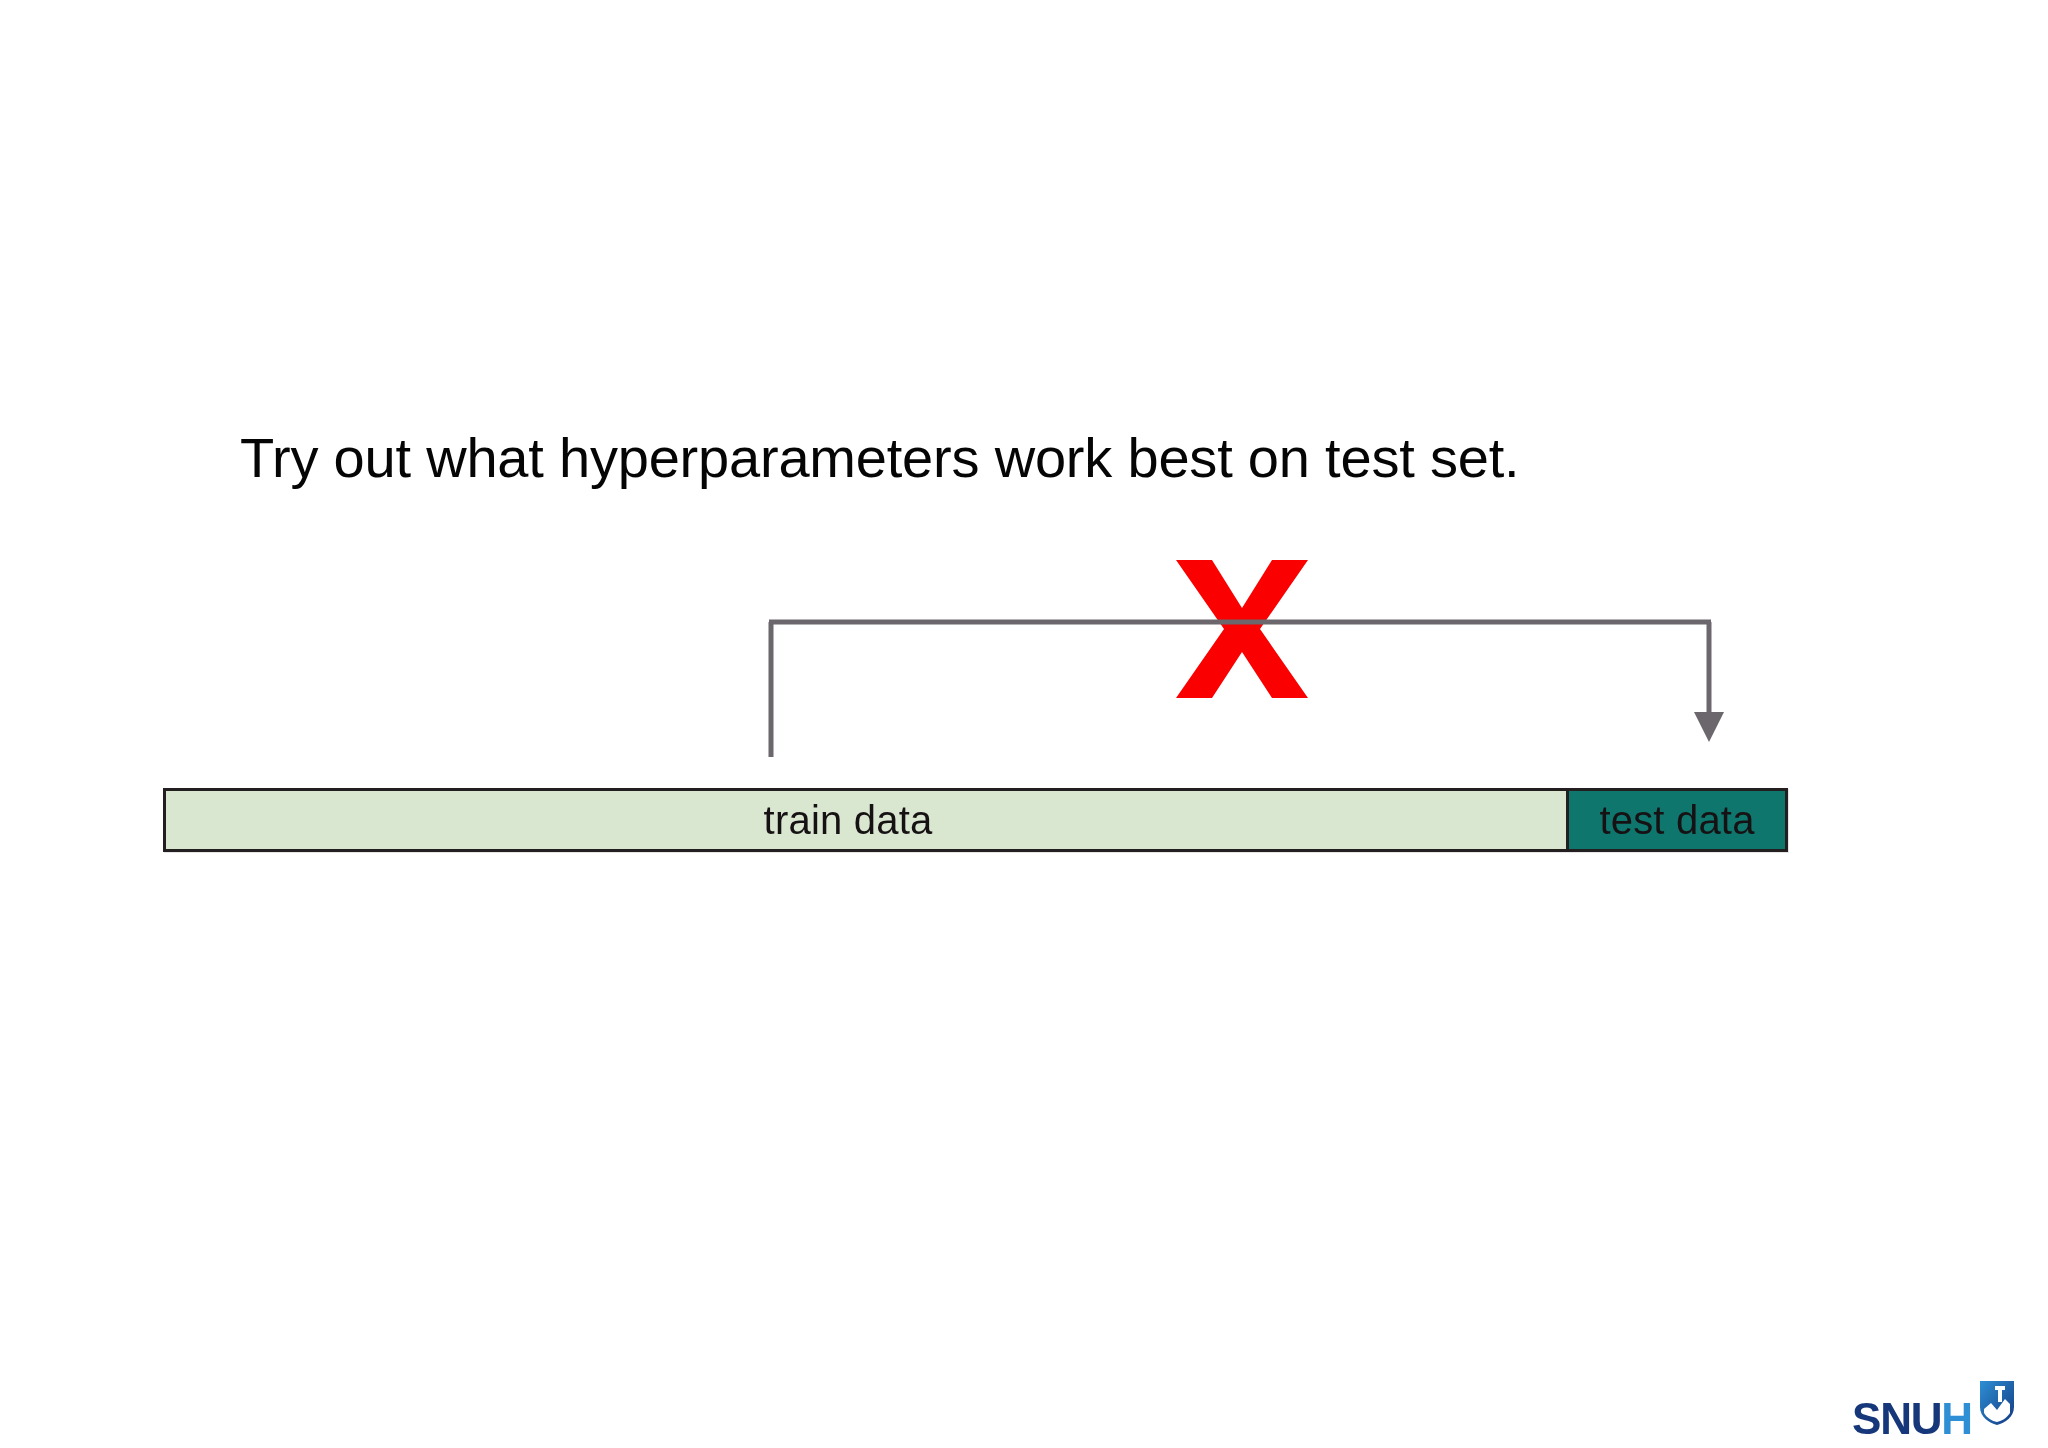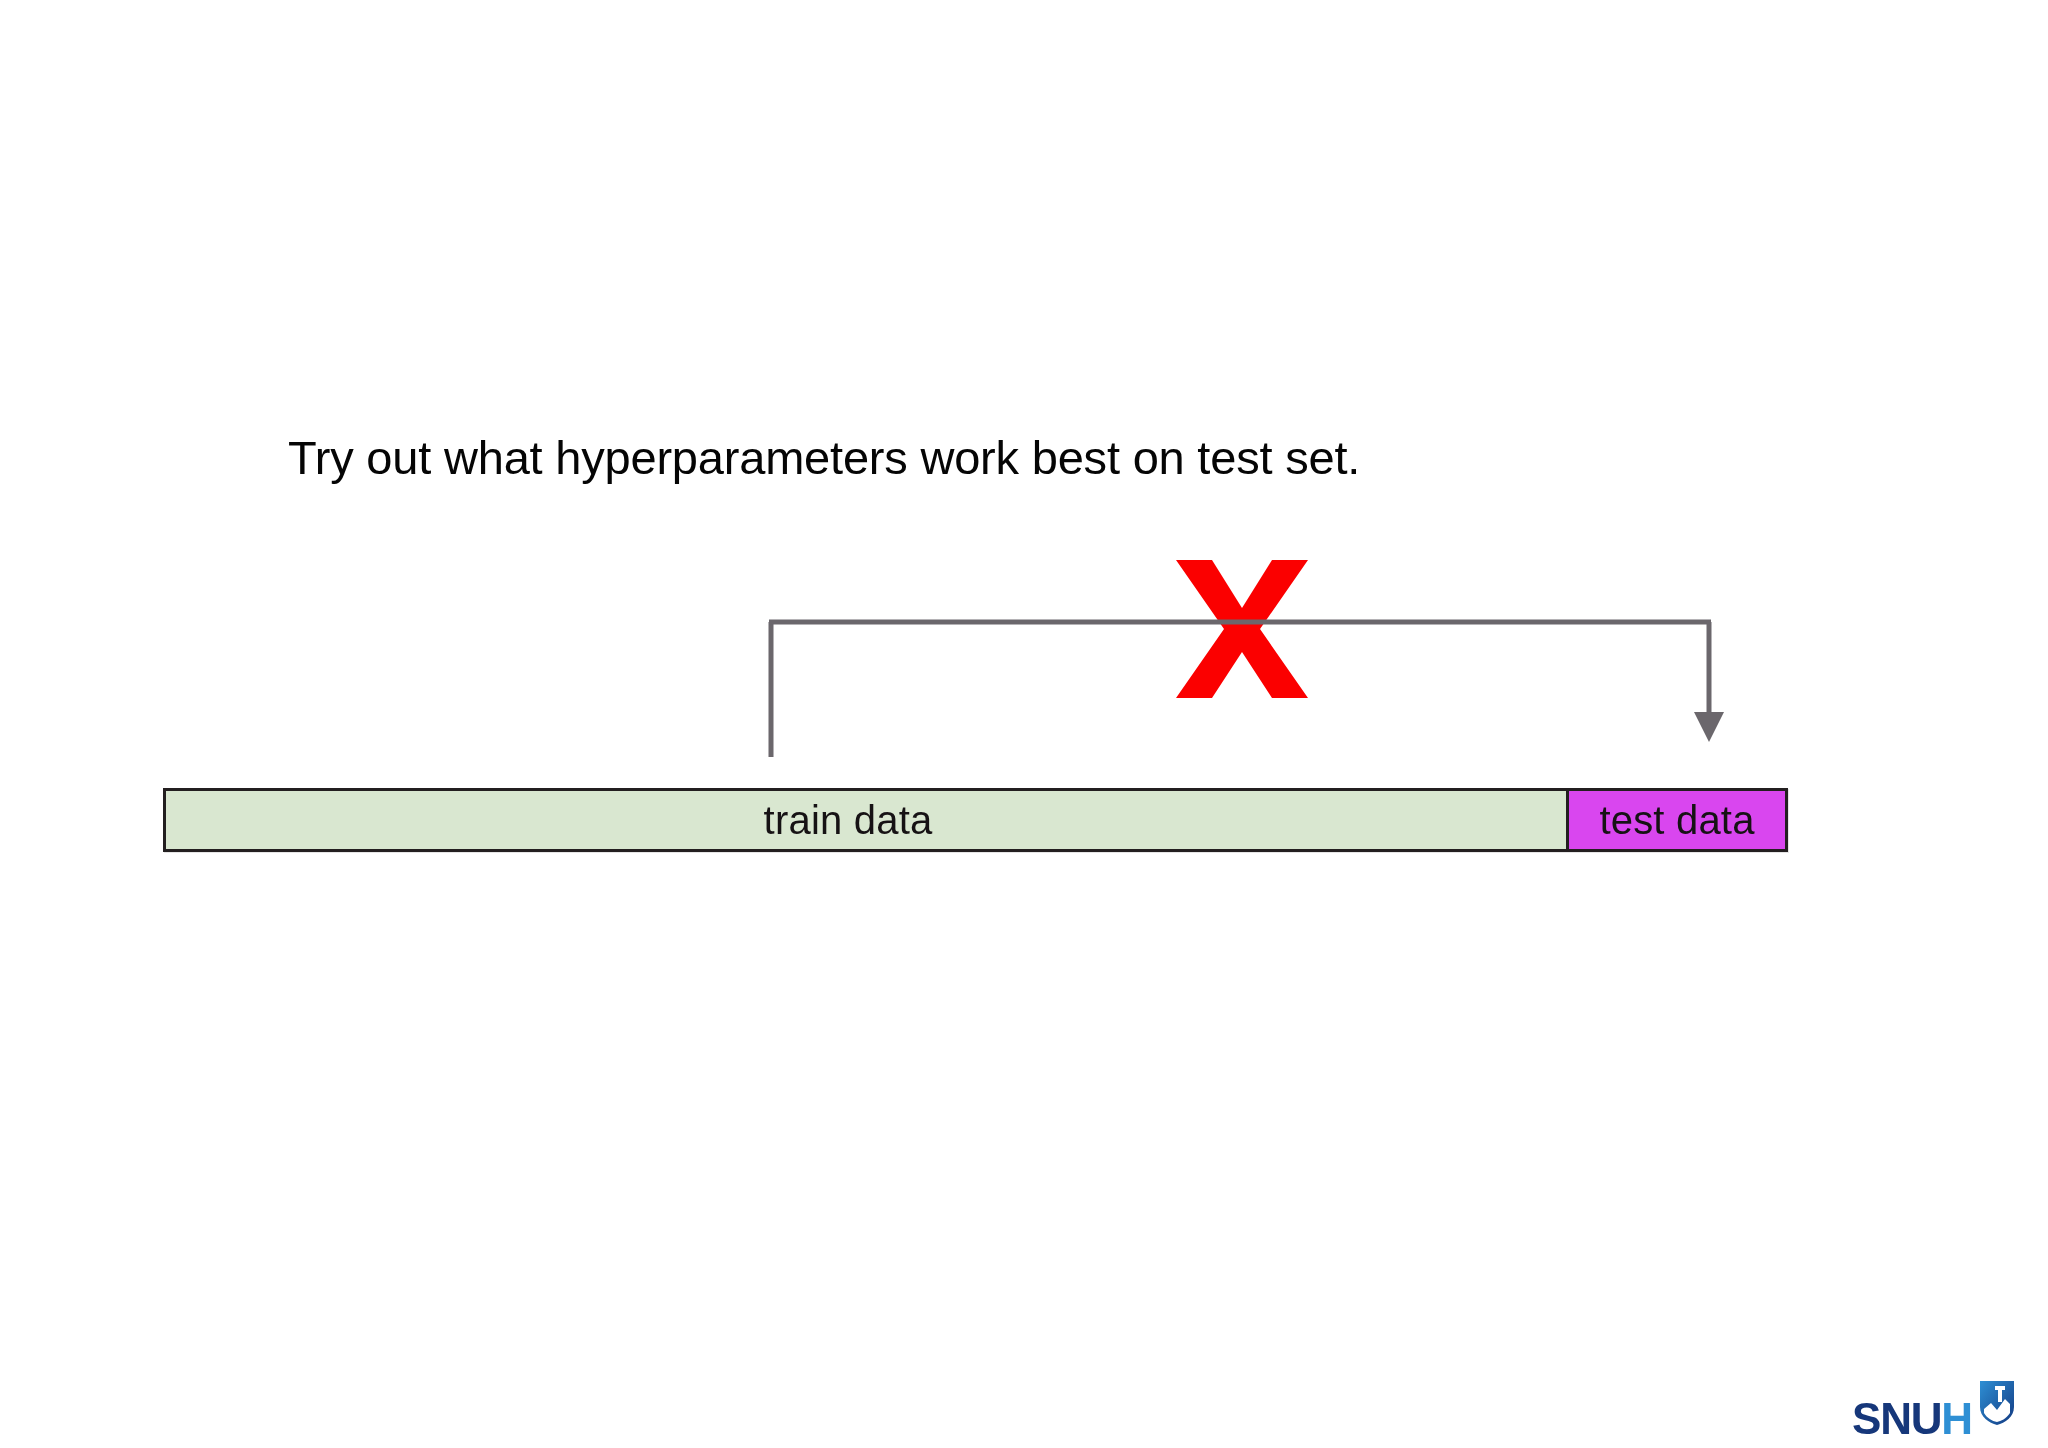--- a/index.html
+++ b/index.html
@@ -23,27 +23,26 @@
     width: 2048px;
     height: 1448px;
     background: #ffffff;
   }
 
   
   .heading {
     position: absolute;
     left: 240px;
     top: 430px;
-    font-size: 47px;
+    font-size: 56px;
     line-height: 56px;
     color: #050505;
     letter-spacing: -0.2px;
     white-space: nowrap;
     font-weight: 400;
-    margin-left: 48px;
   }
 
   
   .data-bar {
     position: absolute;
     left: 163px;
     top: 788px;
     width: 1625px;
     height: 64px;
     box-sizing: border-box;
@@ -69,21 +68,21 @@
     flex: 0 0 1403px;
     background: #d9e7d0;
     border-right: 3px solid #231f20;
   }
   .seg-train .seg-label {
     position: relative;
     left: -18px;
   }
   .seg-test {
     flex: 1 1 auto;
-    background: #d946ef;
+    background: #0f766e;
   }
 
   
   .connector {
     position: absolute;
     left: 750px;
     top: 600px;
     width: 1000px;
     height: 170px;
   }

